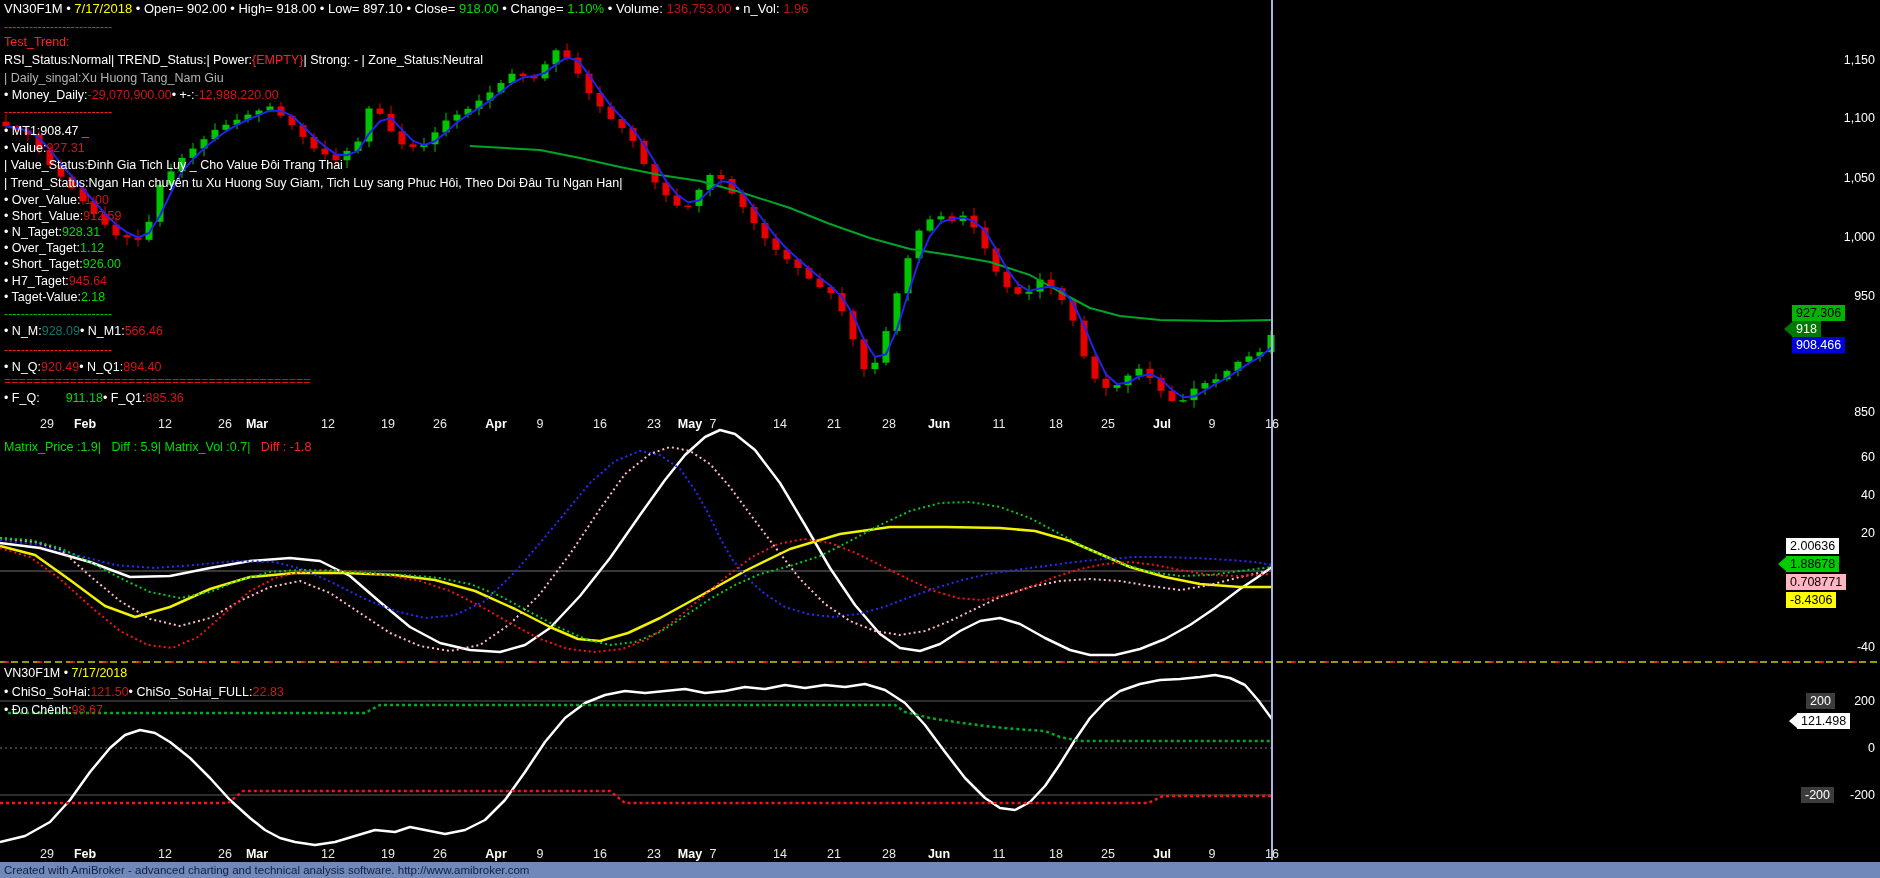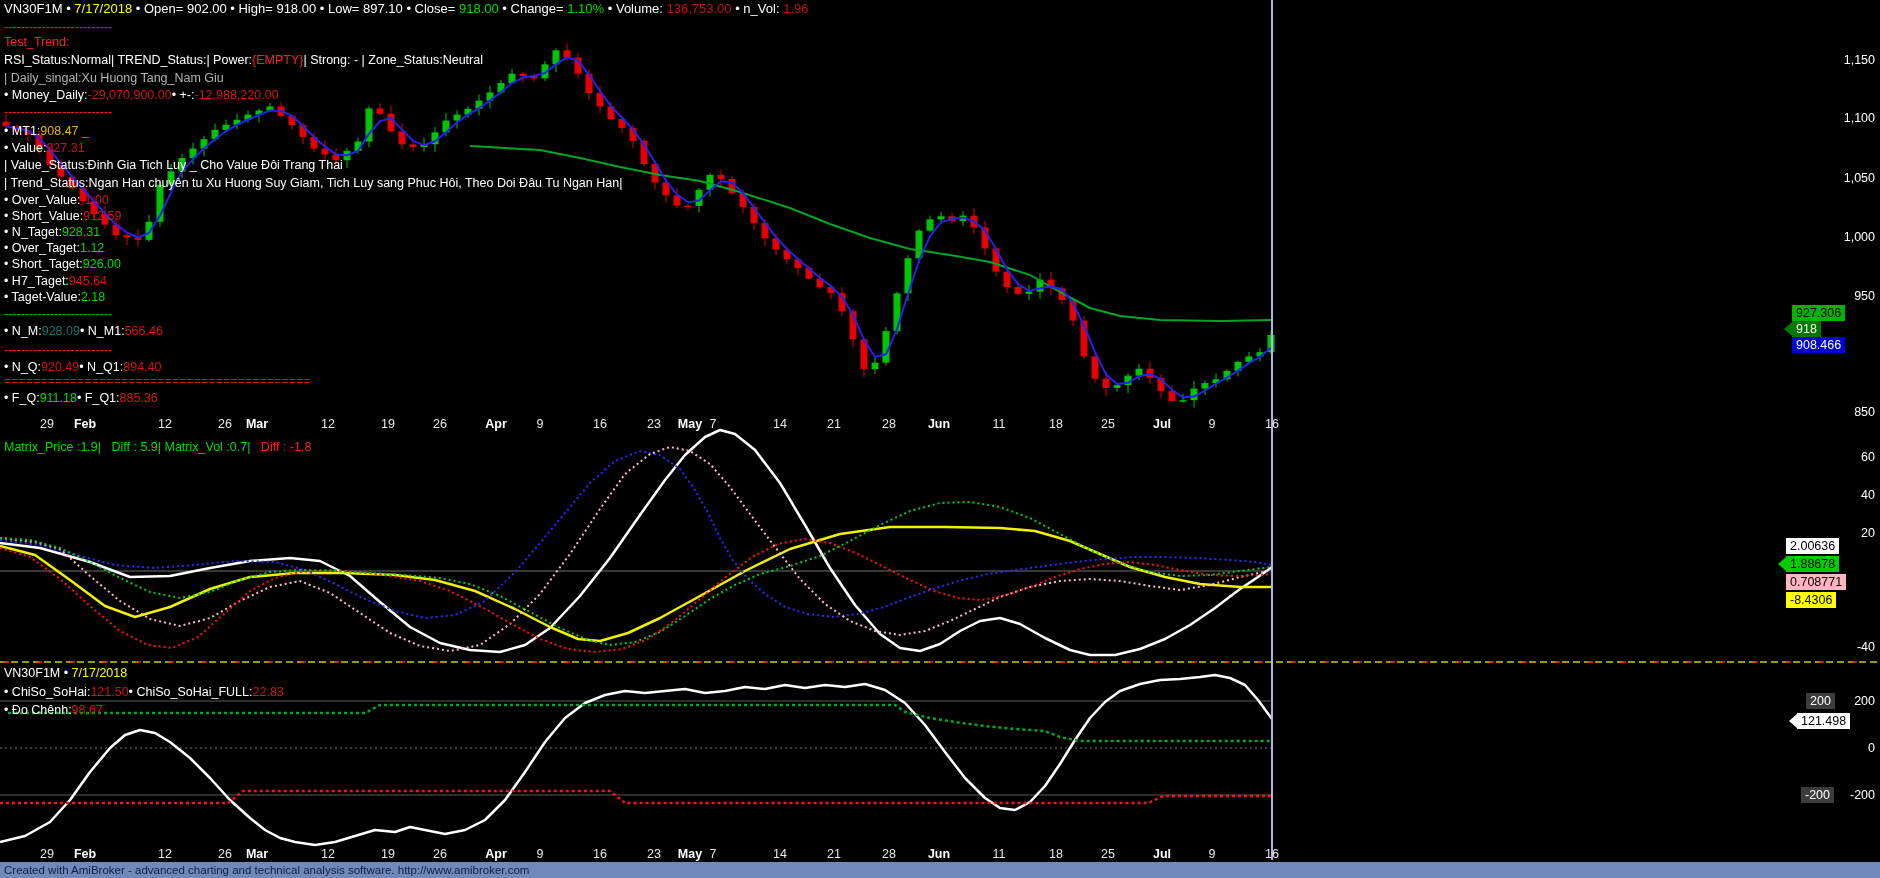--- a/index.html
+++ b/index.html
@@ -274,37 +274,37 @@
       <line x1="1272" y1="0" x2="1272" y2="860" stroke="#b2b2e4" stroke-width="2"></line>
     </svg>
   <div class="hdr" id="hdr"><span style="color: rgb(255, 255, 255);">VN30F1M </span><span style="color: rgb(255, 255, 255);">• </span><span style="color: rgb(255, 255, 0);">7/17/2018</span><span style="color: rgb(255, 255, 255);"> • Open= 902.00 • High= 918.00 • Low= 897.10 • Close= </span><span style="color: rgb(0, 221, 0);">918.00</span><span style="color: rgb(255, 255, 255);"> • Change= </span><span style="color: rgb(0, 221, 0);">1.10%</span><span style="color: rgb(255, 255, 255);"> • Volume: </span><span style="color: rgb(196, 20, 20);">136,753.00</span><span style="color: rgb(255, 255, 255);"> • n_Vol: </span><span style="color: rgb(196, 20, 20);">1.96</span></div>
   <div id="info-block">
       <div class="txtline" style="top: 19px;"><span style="color: rgb(255, 34, 34);">--------------------------</span></div>
       <div class="txtline" style="top: 34px;"><span style="color: rgb(255, 34, 34);">Test_Trend:</span></div>
       <div class="txtline" style="top: 52px;"><span style="color: rgb(255, 255, 255);">RSI_Status:Normal| TREND_Status:| Power:</span><span style="color: rgb(255, 34, 34); text-align: right;">{EMPTY}</span><span style="color: rgb(255, 255, 255);">| Strong: - | Zone_Status:Neutral</span></div>
       <div class="txtline" style="top: 70px;"><span style="color: rgb(180, 180, 180);">| Daily_singal:Xu Huong Tang_Nam Giu</span></div>
       <div class="txtline" style="top: 87px;"><span style="color: rgb(255, 255, 255);">• Money_Daily:</span><span style="color: rgb(212, 20, 20);">-29,070,900.00</span><span style="color: rgb(255, 255, 255);">• +-:</span><span style="color: rgb(212, 20, 20);">-12,988,220.00</span></div>
       <div class="txtline" style="top: 104px;"><span style="color: rgb(255, 34, 34);">--------------------------</span></div>
-      <div class="txtline" style="top: 123px;"><span style="color: rgb(255, 255, 255);">• MT1:</span><span style="color: #eab308;">908.47</span><span style="color: rgb(0, 221, 0);"> _</span></div>
+      <div class="txtline" style="top: 123px;"><span style="color: rgb(255, 255, 255);">• MT1:</span><span style="color: #ffffff;">908.47</span><span style="color: rgb(0, 221, 0);"> _</span></div>
       <div class="txtline" style="top: 140px;"><span style="color: rgb(255, 255, 255);">• Value:</span><span style="color: rgb(212, 20, 20);">927.31</span></div>
       <div class="txtline" style="top: 157px;"><span style="color: rgb(255, 255, 255);">| Value_Status:Đinh Gia Tich Luy _ Cho Value Đôi Trang Thai</span></div>
       <div class="txtline" style="top: 175px;"><span style="color: rgb(255, 255, 255);">| Trend_Status:Ngan Han chuyên tu Xu Huong Suy Giam, Tich Luy sang Phuc Hôi, Theo Doi Đâu Tu Ngan Han|</span></div>
       <div class="txtline" style="top: 192px;"><span style="color: rgb(255, 255, 255);">• Over_Value:</span><span style="color: rgb(212, 20, 20);">-1.00</span></div>
       <div class="txtline" style="top: 208px;"><span style="color: rgb(255, 255, 255);">• Short_Value:</span><span style="color: rgb(212, 20, 20);">912.59</span></div>
       <div class="txtline" style="top: 224px;"><span style="color: rgb(255, 255, 255);">• N_Taget:</span><span style="color: rgb(0, 221, 0);">928.31</span></div>
       <div class="txtline" style="top: 240px;"><span style="color: rgb(255, 255, 255);">• Over_Taget:</span><span style="color: rgb(0, 221, 0);">1.12</span></div>
       <div class="txtline" style="top: 256px; text-align: center;"><span style="color: rgb(255, 255, 255);">• Short_Taget:</span><span style="color: rgb(0, 221, 0);">926.00</span></div>
       <div class="txtline" style="top: 273px;"><span style="color: rgb(255, 255, 255);">• H7_Taget:</span><span style="color: rgb(212, 20, 20);">945.64</span></div>
       <div class="txtline" style="top: 289px;"><span style="color: rgb(255, 255, 255);">• Taget-Value:</span><span style="color: rgb(0, 221, 0);">2.18</span></div>
       <div class="txtline" style="top: 306px;"><span style="color: rgb(0, 204, 0);">--------------------------</span></div>
       <div class="txtline" style="top: 323px;"><span style="color: rgb(255, 255, 255);">• N_M:</span><span style="color: #0f766e;">928.09</span><span style="color: rgb(255, 255, 255);">• N_M1:</span><span style="color: rgb(212, 20, 20);">566.46</span></div>
       <div class="txtline" style="top: 342px;"><span style="color: rgb(255, 34, 34);">--------------------------</span></div>
       <div class="txtline" style="top: 359px;"><span style="color: rgb(255, 255, 255);">• N_Q:</span><span style="color: rgb(212, 20, 20);">920.49</span><span style="color: rgb(255, 255, 255);">• N_Q1:</span><span style="color: rgb(212, 20, 20);">894.40</span></div>
       <div class="txtline" style="top: 373px;"><span style="color: rgb(212, 20, 20);">==========================================</span></div>
-      <div class="txtline" style="top: 390px;"><span style="color: rgb(255, 255, 255);">• F_Q:</span><span style="color: rgb(0, 221, 0);">911.18</span><span style="color: rgb(255, 255, 255);">• F_Q1:</span><span style="color: rgb(212, 20, 20);">885.36</span></div>
+      <div class="txtline" style="top: 390px;"><span style="color: rgb(255, 255, 255);">• F_Q:</span><span style="color: rgb(0, 221, 0); margin-left: 26px;">911.18</span><span style="color: rgb(255, 255, 255);">• F_Q1:</span><span style="color: rgb(212, 20, 20);">885.36</span></div>
     </div>
   <div id="matrix-title">
       <div class="txtline" style="top: 439px;"><span style="color: rgb(0, 221, 0);">Matrix_Price :1.9|</span><span style="color: rgb(0, 221, 0);">   Diff : 5.9|</span><span style="color: rgb(0, 221, 0);"> Matrix_Vol :0.7|</span><span style="color: rgb(255, 34, 34);">   Diff : -1.8</span></div>
     </div>
   <div id="osc-title">
       <div class="txtline" style="top: 665px;"><span style="color: rgb(255, 255, 255);">VN30F1M </span><span style="color: rgb(255, 255, 255);">• </span><span style="color: rgb(255, 255, 0);">7/17/2018</span></div>
       <div class="txtline" style="top: 684px;"><span style="color: rgb(255, 255, 255);">• ChiSo_SoHai:</span><span style="color: rgb(212, 20, 20);">121.50</span><span style="color: rgb(255, 255, 255);">• ChiSo_SoHai_FULL:</span><span style="color: rgb(212, 20, 20);">22.83</span></div>
       <div class="txtline" style="top: 702px;"><span style="color: rgb(255, 255, 255);">• Đo Chênh:</span><span style="color: rgb(212, 20, 20);">98.67</span></div>
     </div>
   <div id="xaxis-top">

